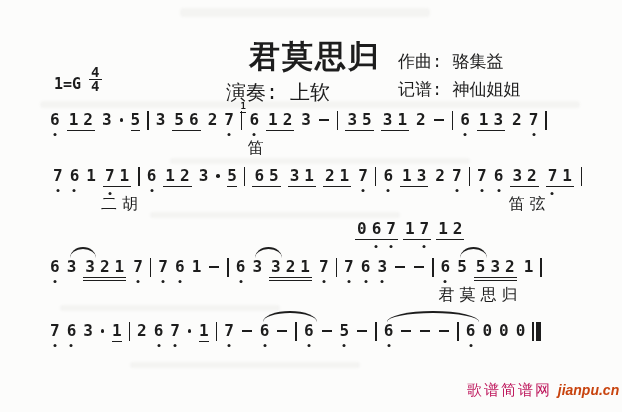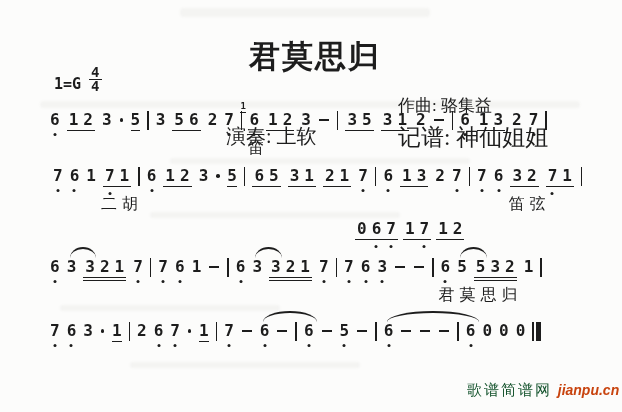--- a/index.html
+++ b/index.html
@@ -9,24 +9,24 @@
     font-family:"Liberation Sans",sans-serif;
   }
   .smudge{position:absolute;background:rgba(60,60,55,.045);border-radius:4px;filter:blur(1px);}
   
   .keysig{position:absolute;left:54px;top:66px;display:flex;align-items:flex-end;gap:8px;
     font-family:"DejaVu Sans Mono",monospace;font-size:15px;font-weight:bold;}
   .timesig{display:inline-flex;flex-direction:column;align-items:center;line-height:13px;font-size:14px;}
   .timesig .den{border-top:1.5px solid #1d1d1d;padding:0 2px;}
   .title{position:absolute;left:212px;top:36px;font-family:"Liberation Serif",serif;
     font-size:31px;font-weight:bold;letter-spacing:2px;white-space:nowrap;margin-left:37px;}
-  .credit{position:absolute;font-family:Liberation Serif, serif;white-space:nowrap;margin-top:44px;}
+  .credit{position:absolute;font-family:Liberation Mono, monospace;white-space:nowrap;}
   .credit-composer{left:398px;top:50px;font-size:17px;}
   .credit-performer{left:226px;top:79px;font-size:20px;}
-  .credit-transcriber{left:398px;top:78px;font-size:23px;}
+  .credit-transcriber{left:398px;top:78px;font-size:17px;}
   
   .score-line{position:absolute;display:flex;align-items:flex-start;}
   .line1{left:50px;top:110px;gap:7px;}
   .line2{left:53px;top:166px;gap:7px;}
   .line3{left:355px;top:219px;gap:5px;}
   .line4{left:50px;top:257px;gap:7px;}
   .line5{left:50px;top:321px;gap:7px;}
   .tok{position:relative;display:inline-block;height:20px;line-height:20px;
     font-family:"DejaVu Sans Mono",monospace;font-size:16px;font-weight:bold;}
   .tok.u1{border-bottom:1.5px solid #1d1d1d;}
@@ -46,21 +46,21 @@
   .tok.adot{width:5px;}
   .tok.adot::before{content:"";position:absolute;left:1px;top:8px;width:3.5px;height:3.5px;
     border-radius:50%;background:#1d1d1d;}
   .arc{position:absolute;top:-10px;height:9px;border-top:2px solid #1d1d1d;
     border-radius:50% 50% 0 0 / 100% 100% 0 0;}
   .lbl{position:absolute;top:29px;left:-2px;font-family:"Liberation Serif",serif;
     font-size:16px;font-weight:normal;letter-spacing:5px;line-height:18px;white-space:nowrap;}
   
   .source-note{position:absolute;left:202px;top:376px;font-size:13px;letter-spacing:.5px;white-space:nowrap;}
   .watermark{position:absolute;left:467px;top:381px;font-size:15px;white-space:nowrap;}
-  .watermark .site{color:#14532d;font-family:"Liberation Serif",serif;letter-spacing:2px;}
+  .watermark .site{color:#be185d;font-family:"Liberation Serif",serif;letter-spacing:2px;}
   .watermark .domain{color:#c8430e;font-weight:bold;font-style:italic;font-size:14px;margin-top:20px;}
 </style>
 </head>
 <body>
 
 <div class="page">
 
   <div class="smudge" style="left:180px;top:8px;width:250px;height:9px;"></div>
   <div class="smudge" style="left:40px;top:101px;width:540px;height:7px;"></div>
   <div class="smudge" style="left:170px;top:158px;width:300px;height:6px;"></div>

